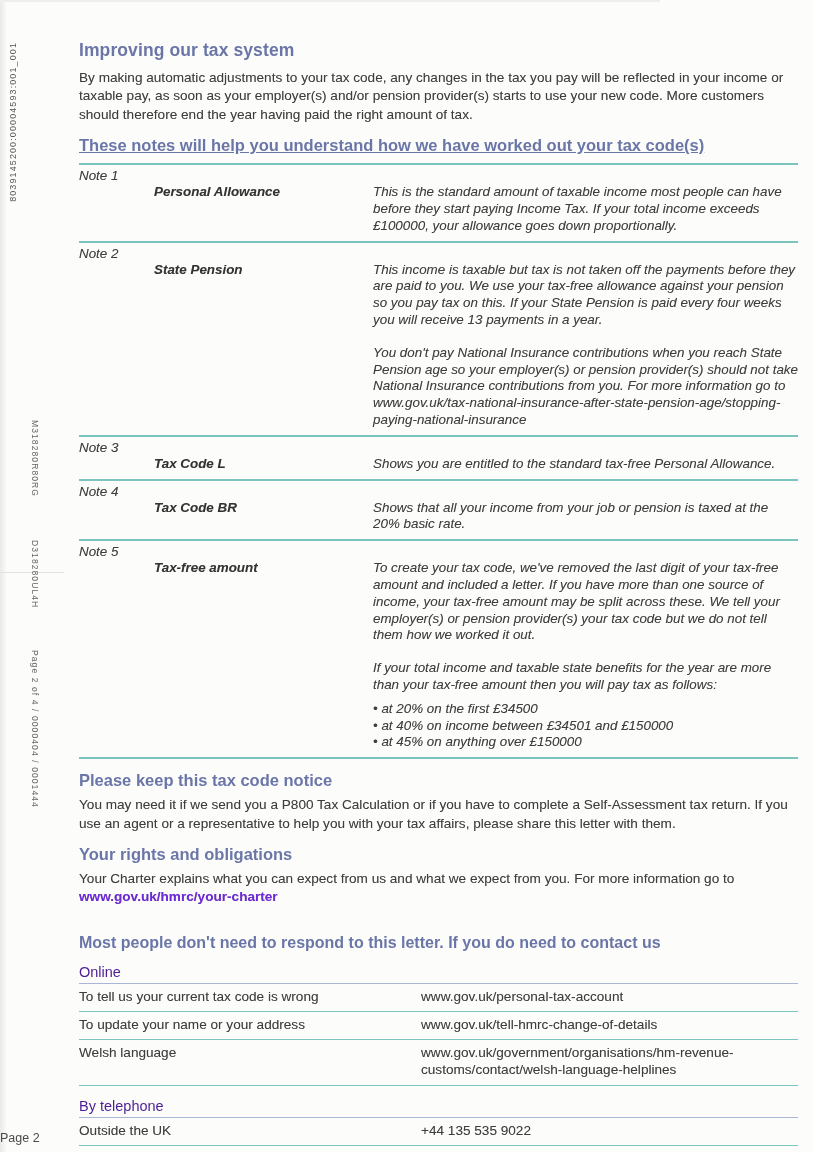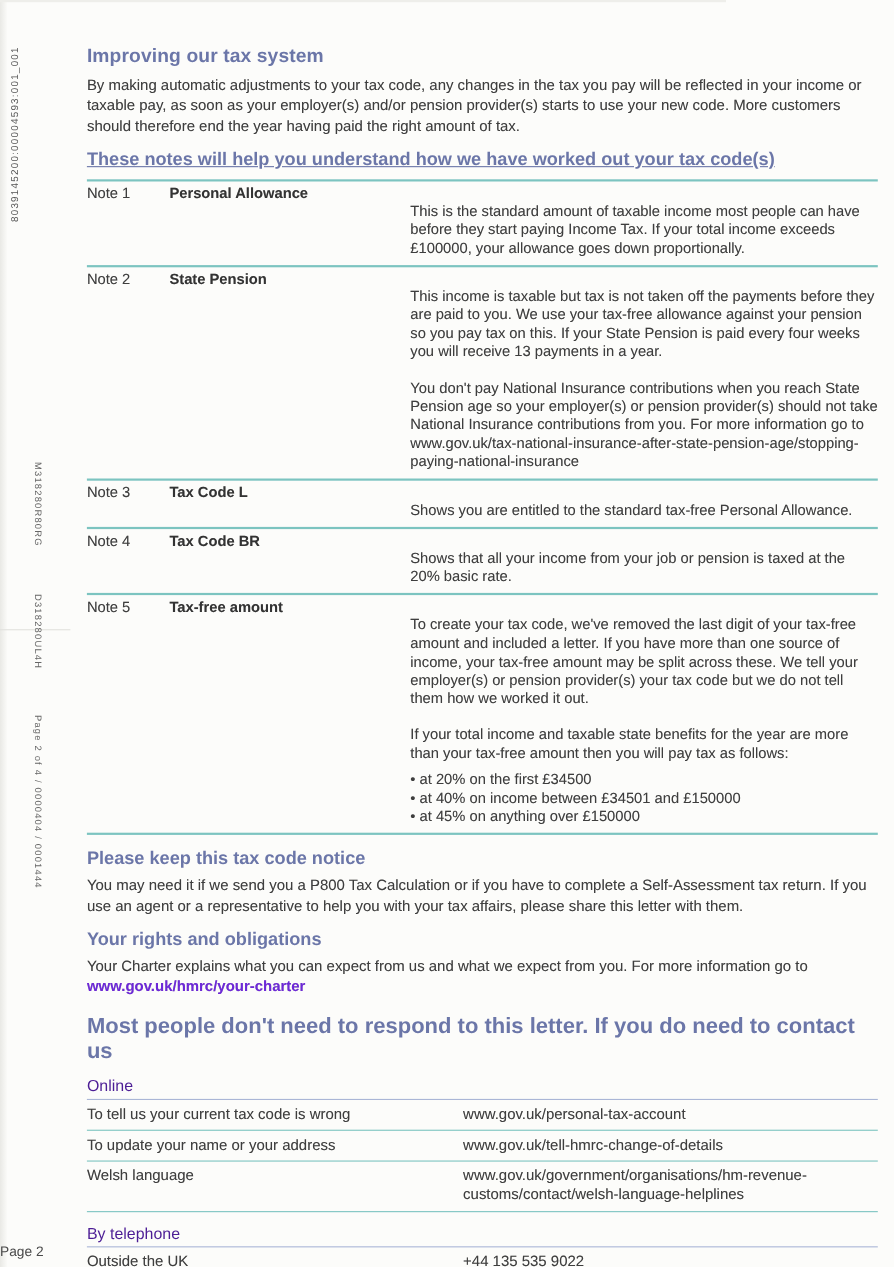--- a/index.html
+++ b/index.html
@@ -20,33 +20,33 @@
   .vcode.up{writing-mode:vertical-rl;transform:rotate(180deg);left:8px;top:42px;}
   .vcode.down{writing-mode:vertical-rl;font-size:8.5px;color:#666;}
   .vc1{left:30px;top:420px;}
   .vc2{left:30px;top:540px;}
   .vc3{left:30px;top:650px;}
 
   .content{position:absolute;left:79px;top:40px;width:719px;}
 
   h1.sec{font-size:17.5px;font-weight:bold;color:#6b76a8;margin:0 0 8px 0;letter-spacing:0.1px;}
   h2.sec{font-size:16.5px;font-weight:bold;color:#6b76a8;margin:12px 0 6px 0;}
-  h3.sec{font-size:20px;font-weight:bold;color:#6b76a8;margin:15px 0 6px 0;}
+  h3.sec{font-size:16px;font-weight:bold;color:#6b76a8;margin:27px 0 6px 0;}
   p.body{font-size:13.6px;line-height:18.4px;margin:0;color:#3e3e3e;
     text-shadow:0 0 0.5px rgba(70,70,70,0.35);}
 
   .notes-heading{margin-top:28px;text-decoration:underline;}
 
   
-  .notes-table{margin-top:8px;border-top:2px solid #7cc4c0;}
+  .notes-table{margin-top:8px;border-top:2px solid #7cc4c0;font-style:italic;}
   .note-row{display:grid;grid-template-columns:75px 219px 1fr;
     border-bottom:2px solid #7cc4c0;padding:3px 0 6px 0;}
   .note-cell{font-size:13.4px;line-height:16.8px;text-shadow:0 0 0.5px rgba(70,70,70,0.35);}
   .note-num{color:#3e3e3e;}
-  .note-term{font-weight:bold;color:#333;}
+  .note-term{font-weight:bold;color:#333;margin-top:16px;}
   .note-desc p{margin:16px 0 7px 0;font-size:13.4px;line-height:16.8px;overflow-wrap:anywhere;}
   .note-desc p:last-child{margin-bottom:0;}
   .note-desc ul{margin:0;padding:0;list-style:none;}
   .note-desc li{font-size:13.4px;line-height:16.8px;}
 
   .rights-para strong{color:#6d28d9;}
 
   
   .sub-label{font-size:14.5px;color:#4c1d95;padding-bottom:3px;
     border-bottom:1.5px solid #aab6d6;margin-top:12px;}

